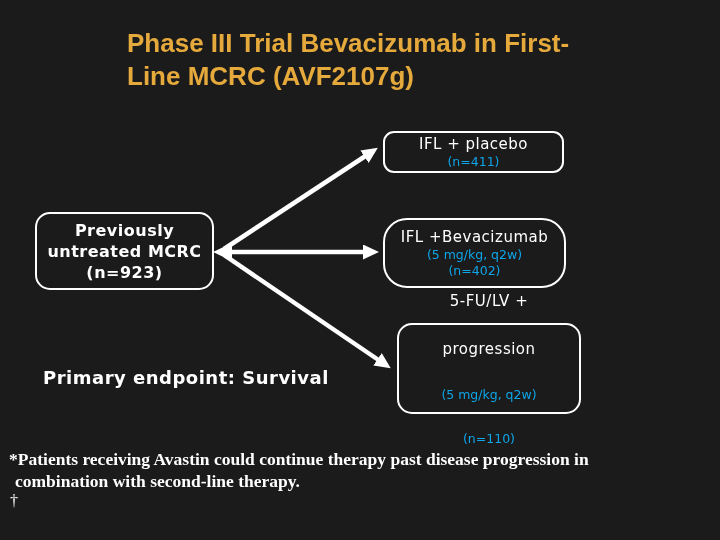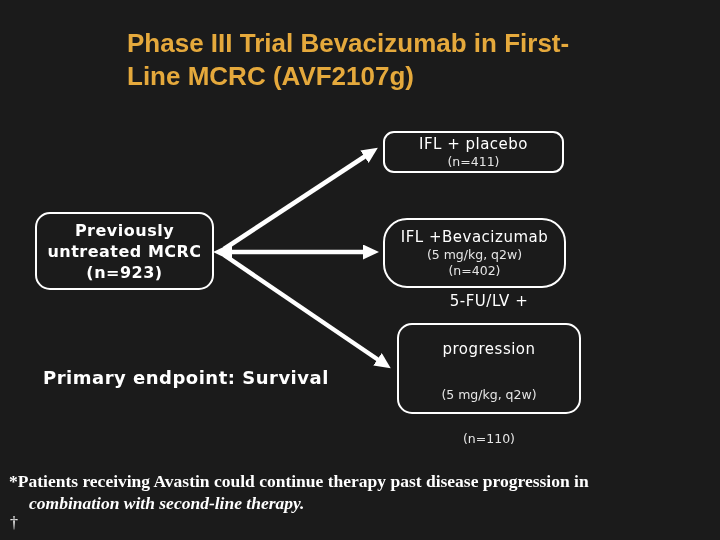--- a/index.html
+++ b/index.html
@@ -75,44 +75,44 @@
   }
   .arm-name {
     font-size: 15px;
     line-height: 20px;
     color: #FFFFFF;
     letter-spacing: 0.5px;
   }
   .arm-sub {
     font-size: 12.5px;
     line-height: 16px;
-    color: #e5e5e5;
+    color: #0ea5e9;
   }
   .endpoint {
     position: absolute;
     left: 23px;
     top: 367px;
     font-weight: bold;
     font-size: 18px;
     color: #FFFFFF;
     letter-spacing: 0.5px;
     white-space: nowrap;
     margin-left: 20px;
   }
   .footnote {
     position: absolute;
     left: 9px;
-    top: 470px;
+    top: 448px;
     font-family: "Liberation Serif", serif;
     font-weight: bold;
     font-size: 17.5px;
     line-height: 22px;
     color: #FFFFFF;
   }
-  .footnote .fn-line2 { margin-left: 20px; font-style: italic; }
+  .footnote .fn-line2 { margin-left: 6px; }
   .footnote .fn-dagger {
     font-weight: normal;
     font-size: 16px;
     line-height: 18px;
     margin-left: 1px;
   }
   .arrows {
     position: absolute;
     left: 0;
     top: 0;

